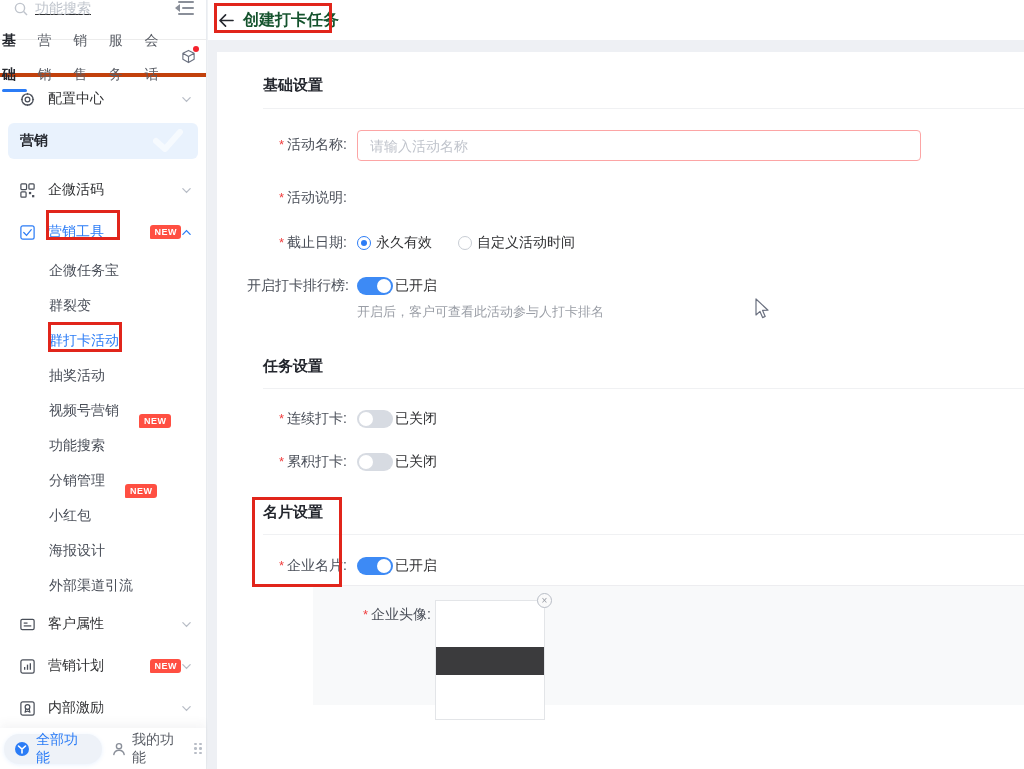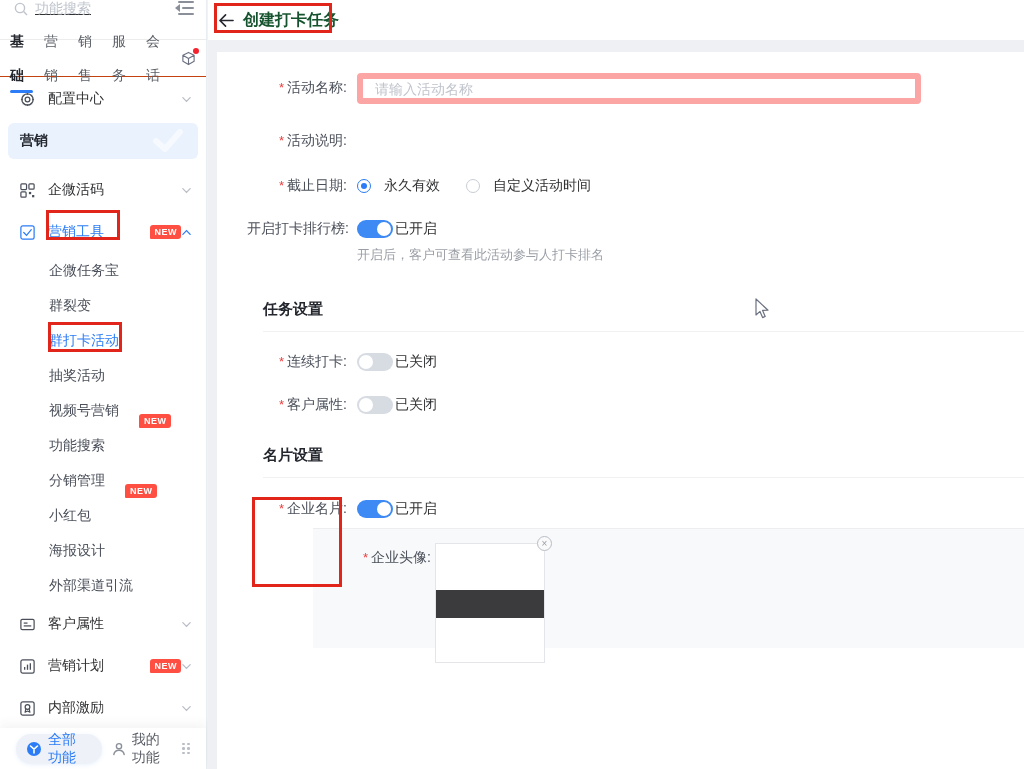--- a/index.html
+++ b/index.html
@@ -10,21 +10,21 @@
   
   .sidebar { position:absolute; left:0; top:0; width:207px; height:769px; background:#fff; border-right:1px solid #e9ecf0; display:flex; flex-direction:column; }
   .search-row { height:40px; display:flex; align-items:flex-start; padding:0 12px 0 14px; border-bottom:1px solid #ececec; flex:none;text-decoration:underline; }
   .search-box { display:flex; align-items:center; gap:7px; flex:1; color:#bfc4cc; }
   .search-box .ph { font-size:14px; color:#bfc4cc; }
   .collapse-icon { width:20px; height:16px; position:relative; cursor:pointer; }
   .collapse-icon i { position:absolute; left:4px; right:0; height:2px; background:#8a8f99; border-radius:1px; }
   .collapse-icon i:nth-child(1){ top:1px; } .collapse-icon i:nth-child(2){ top:7px; left:8px; } .collapse-icon i:nth-child(3){ top:13px; }
   .collapse-icon .arr { position:absolute; left:1px; top:4px; width:0; height:0; border-top:4px solid transparent; border-bottom:4px solid transparent; border-right:5px solid #8a8f99; background:none; }
 
-  .tabs { height:37px; display:flex; align-items:center; gap:11px; padding:0 10px 0 10px; border-bottom:1px solid #c2410c; flex:none; }
+  .tabs { height:37px; display:flex; align-items:center; gap:11px; padding:0 10px 0 2px; border-bottom:4px solid #c2410c; flex:none; }
   .tab { color:#5a5e66; cursor:pointer; position:relative; line-height:34px; }
   .tab.active { color:#24272e; font-weight:bold; }
   .tab.active::after { content:""; position:absolute; left:0; right:0; bottom:-1px; height:3px; border-radius:2px; background:#2b7cf6; }
   .tab-cube { position:relative; margin-left:1px; cursor:pointer; display:flex; }
   .tab-cube .dot { position:absolute; right:-3px; top:-3px; width:6px; height:6px; border-radius:50%; background:#f5222d; }
 
   .menu { flex:1; overflow:hidden; padding-top:2px; }
   .m-item { height:42px; display:flex; align-items:center; padding:0 14px 0 18px; cursor:pointer; color:#303133; }
   .m-item .ic { width:18px; height:18px; margin-right:12px; color:#4a4f59; display:flex; align-items:center; justify-content:center; flex:none; }
   .m-item .lbl { flex:1; }
@@ -34,48 +34,48 @@
   .m-item.active-blue .ic, .m-item.active-blue .chev { color:#2b7cf6; }
 
   .group-head { margin:4px 8px 10px 8px; height:36px; background:#e9f2fd; border-radius:6px; display:flex; align-items:center; padding:0 12px; font-weight:bold; color:#24272e; position:relative; overflow:hidden; }
   .group-head svg { position:absolute; right:14px; top:5px; opacity:.8; }
 
   .badge { background:#ff4f42; color:#fff; font-size:9px; line-height:12px; padding:1px 4px 1px 5px; border-radius:3px 3px 3px 1px; margin-left:20px; font-weight:bold; letter-spacing:.5px; flex:none; }
 
   .sub-item { height:35px; line-height:35px; padding-left:49px; color:#4a4f59; cursor:pointer; display:flex; align-items:flex-end; }
   .sub-item.active { color:#2b7cf6; }
 
-  .side-footer { flex:none; height:41px; display:flex; align-items:center; padding:0 16px; gap:6px; background:#fff; box-shadow:0 -4px 10px rgba(60,70,90,.06); }
+  .side-footer { flex:none; height:41px; display:flex; align-items:center; padding:0 4px; gap:6px; background:#fff; box-shadow:0 -4px 10px rgba(60,70,90,.06); }
   .pill-all { height:30px; background:#eef2f8; border-radius:16px; display:flex; align-items:center; gap:6px; padding:0 16px 0 10px; color:#2b7cf6; cursor:pointer; box-shadow:0 1px 4px rgba(43,124,246,.10); }
   .my-func { display:flex; align-items:center; gap:6px; color:#5a5e66; cursor:pointer; padding:0 4px; }
   .drag-dots { display:grid; grid-template-columns:3px 3px; grid-gap:2px; margin-left:2px; cursor:grab; }
   .drag-dots i { width:2.5px; height:2.5px; background:#b8bdc6; border-radius:50%; }
 
   
   .main { position:absolute; left:208px; top:0; right:0; bottom:0; background:#eef0f4; }
   .page-header { height:40px; background:#fff; display:flex; align-items:center; padding-left:10px; }
   .back-btn { display:flex; align-items:center; cursor:pointer; color:#24272e; margin-right:8px; }
   .page-title { font-size:16px; font-weight:bold; color:#14532d; }
   .card { position:absolute; left:9px; top:52px; right:0; bottom:-40px; background:#fff; padding:0 0 0 30px; }
   .sec-title { font-size:15px; font-weight:bold; color:#24272e; margin-left:16px; }
   .sec-divider { height:1px; background:#f0f1f3; margin-left:16px; }
   .sec-basic { padding-top:24px; } .sec-basic .sec-divider { margin-top:13px; }
 
   .frow { display:flex; align-items:flex-start; }
   .flabel { width:100px; text-align:right; padding-top:6px; color:#4a4f59; flex:none; white-space:nowrap; }
   .req { color:#f03e3e; margin-right:3px; font-size:13px; }
   .fctrl { margin-left:10px; }
 
-  .txt-input { width:564px; height:31px; border:6px solid #fca5a5; border-radius:4px; padding:0 12px; font-size:14px; color:#303133; font-family:inherit; outline:none; }
+  .txt-input { width:564px; height:31px; border:1px solid #fca5a5; border-radius:4px; padding:0 12px; font-size:14px; color:#303133; font-family:inherit; outline:none; }
   .txt-input::placeholder { color:#c0c4cc; }
   .txt-area { width:564px; height:141px; border:1px solid #74b3f3; border-radius:4px; padding:10px 12px; font-size:14px; color:#303133; font-family:inherit; outline:none; resize:none; }
   .txt-area::placeholder { color:#c0c4cc; }
 
   .radio-row { display:flex; align-items:center; gap:26px; padding-top:5px; }
-  .radio { display:flex; align-items:center; gap:13px; cursor:pointer; }
+  .radio { display:flex; align-items:center; gap:5px; cursor:pointer; }
   .rdot { width:14px; height:14px; border-radius:50%; border:1px solid #c8cdd4; background:#fff; position:relative; flex:none; }
   .radio.sel .rdot { border-color:#2b7cf6; }
   .radio.sel .rdot::after { content:""; position:absolute; left:3px; top:3px; width:6px; height:6px; border-radius:50%; background:#2b7cf6; }
 
   .toggle { width:36px; height:18px; border-radius:9px; position:relative; cursor:pointer; flex:none; }
   .toggle.on { background:#3d8af5; }
   .toggle.off { background:#d7dbe2; }
   .toggle::after { content:""; position:absolute; top:2px; width:14px; height:14px; border-radius:50%; background:#fff; }
   .toggle.on::after { right:2px; } .toggle.off::after { left:2px; }
   .tgl-row { display:flex; align-items:center; gap:2px; padding-top:4px; }
@@ -316,20 +316,24 @@
       <span class="back-btn">
         <svg width="17" height="15" viewBox="0 0 18 16">
             <path d="M8 2 L2 8 L8 14 M2.5 8 L16 8" fill="none" stroke="#24272e" stroke-width="1.7" stroke-linecap="round" stroke-linejoin="round"></path>
           </svg>
       </span>
       <span class="page-title">创建打卡任务</span>
     </div>
 
     <div class="card">
 
+      <div class="sec-basic">
+        <div class="sec-title">基础设置</div>
+        <div class="sec-divider"></div>
+      </div>
 
       <div class="frow" style="margin-top:21px">
         <div class="flabel"><span class="req">*</span><span>活动名称:</span></div>
         <div class="fctrl"><input class="txt-input" placeholder="请输入活动名称" style=""></div>
       </div>
 
       <div class="frow" style="margin-top:22px">
         <div class="flabel"><span class="req">*</span><span>活动说明:</span></div>
       </div>
 
@@ -365,21 +369,21 @@
 
       <div class="frow" style="margin-top:17px">
         <div class="flabel" style="padding-top:4px"><span class="req">*</span><span>连续打卡:</span></div>
         <div class="fctrl tgl-row">
           <span class="toggle off"></span>
           <span>已关闭</span>
         </div>
       </div>
 
       <div class="frow" style="margin-top:21px">
-        <div class="flabel" style="padding-top:4px"><span class="req">*</span><span>客户属性:</span></div>
+        <div class="flabel" style="padding-top:4px"><span class="req">*</span><span>累积打卡:</span></div>
         <div class="fctrl tgl-row">
           <span class="toggle off"></span>
           <span>已关闭</span>
         </div>
       </div>
 
       <div class="sec-card">
         <div class="sec-title">名片设置</div>
         <div class="sec-divider"></div>
       </div>

